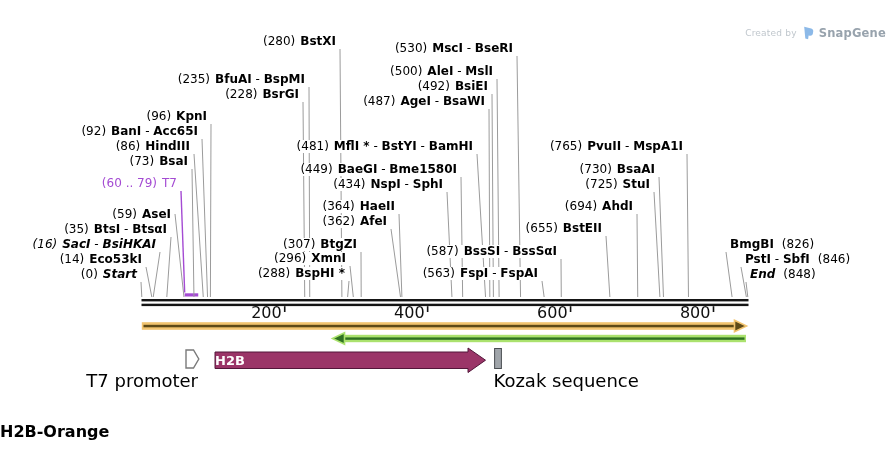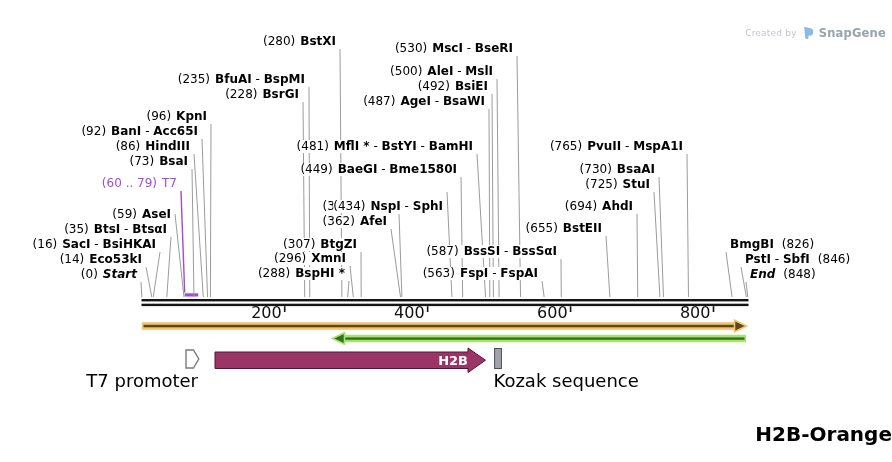--- a/index.html
+++ b/index.html
@@ -19,24 +19,24 @@
   .site-label.t7 .pos,.site-label.t7 .nm{color:#A44BD3;font-weight:400;}
   .site-label.term .nm{font-style:italic;}
   .ruler-num{
     position:absolute;font-size:16px;line-height:12px;color:#111;
     transform:translateX(-100%);white-space:nowrap;
   }
   .feat-label{position:absolute;font-size:18px;line-height:14px;color:#000;white-space:nowrap;}
   .right-anchor{transform:translateX(-100%);}
   .h2b-text{
     position:absolute;left:215px;top:352px;width:253px;height:25px;line-height:17px;
-    text-align:right;color:#fff;font-size:13px;font-weight:700;
+    text-align:left;color:#fff;font-size:13px;font-weight:700;
   }
-  .map-title{position:absolute;left:0;right:0;top:422px;text-align:right;
-    font-size:20px;font-weight:700;color:#000;}
+  .map-title{position:absolute;left:0;right:0;top:422px;text-align:left;
+    font-size:16px;font-weight:700;color:#000;}
   .map-sub{position:absolute;left:0;right:0;top:441px;text-align:center;
     font-size:12.5px;color:#000;}
   .wm{position:absolute;top:26px;right:6px;display:flex;align-items:center;gap:5px;}
   .wm-created{font-size:9px;color:#c0c7cd;letter-spacing:.2px;}
   .wm-brand{font-size:11.5px;color:#98a3ad;font-weight:600;letter-spacing:.2px;}
 </style>
 </head>
 <body>
 
 <div class="stage">
@@ -121,37 +121,37 @@
   <div class="wm">
     <span class="wm-created">Created by</span>
     <svg width="12" height="14" viewBox="0 0 12 14">
       <path d="M2.2 0.8 L9.2 2.6 C10.8 3.0 11.5 4.2 11.2 5.7 L10.9 7.5 C10.6 9.1 9.3 9.9 7.8 9.7 L6.6 9.5 L6.1 13.2 L3.3 12.5 Z" fill="#8cb9e8"></path>
     </svg>
     <span class="wm-brand">SnapGene</span>
   </div>
 
 <div class="site-label term" style="left: 137px; top: 268px; transform: translateX(-100%);"><span class="pos">(0)</span><span class="nm">Start</span></div>
     <div class="site-label" style="left: 142px; top: 253px; transform: translateX(-100%);"><span class="pos">(14)</span><span class="nm">Eco53kI</span></div>
-    <div class="site-label" style="left: 156px; top: 238px; transform: translateX(-100%);"><span class="pos">(16)</span><span class="nm">SacI</span><span class="sep"> - </span><span class="nm">BsiHKAI</span></div>
+    <div class="site-label" style="left: 156px; top: 238px; transform: translateX(-100%); font-style: italic;"><span class="pos">(16)</span><span class="nm">SacI</span><span class="sep"> - </span><span class="nm">BsiHKAI</span></div>
     <div class="site-label" style="left: 167px; top: 223px; transform: translateX(-100%);"><span class="pos">(35)</span><span class="nm">BtsI</span><span class="sep"> - </span><span class="nm">BtsαI</span></div>
     <div class="site-label" style="left: 171px; top: 200px; transform: translateX(-100%); margin-top: 8px;"><span class="pos">(59)</span><span class="nm">AseI</span></div>
     <div class="site-label t7" style="left: 177px; top: 177px; transform: translateX(-100%);"><span class="pos">(60 .. 79)</span><span class="nm">T7</span></div>
     <div class="site-label" style="left: 188px; top: 155px; transform: translateX(-100%);"><span class="pos">(73)</span><span class="nm">BsaI</span></div>
     <div class="site-label" style="left: 190px; top: 140px; transform: translateX(-100%);"><span class="pos">(86)</span><span class="nm">HindIII</span></div>
     <div class="site-label" style="left: 198px; top: 125px; transform: translateX(-100%);"><span class="pos">(92)</span><span class="nm">BanI</span><span class="sep"> - </span><span class="nm">Acc65I</span></div>
     <div class="site-label" style="left: 207px; top: 110px; transform: translateX(-100%);"><span class="pos">(96)</span><span class="nm">KpnI</span></div>
     <div class="site-label" style="left: 299px; top: 88px; transform: translateX(-100%);"><span class="pos">(228)</span><span class="nm">BsrGI</span></div>
     <div class="site-label" style="left: 305px; top: 73px; transform: translateX(-100%);"><span class="pos">(235)</span><span class="nm">BfuAI</span><span class="sep"> - </span><span class="nm">BspMI</span></div>
     <div class="site-label" style="left: 336px; top: 35px; transform: translateX(-100%);"><span class="pos">(280)</span><span class="nm">BstXI</span></div>
     <div class="site-label" style="left: 345px; top: 267px; transform: translateX(-100%);"><span class="pos">(288)</span><span class="nm">BspHI *</span></div>
     <div class="site-label" style="left: 346px; top: 252px; transform: translateX(-100%);"><span class="pos">(296)</span><span class="nm">XmnI</span></div>
     <div class="site-label" style="left: 357px; top: 238px; transform: translateX(-100%);"><span class="pos">(307)</span><span class="nm">BtgZI</span></div>
     <div class="site-label" style="left: 387px; top: 215px; transform: translateX(-100%);"><span class="pos">(362)</span><span class="nm">AfeI</span></div>
     <div class="site-label" style="left: 395px; top: 200px; transform: translateX(-100%);"><span class="pos">(364)</span><span class="nm">HaeII</span></div>
-    <div class="site-label" style="left: 443px; top: 178px; transform: translateX(-100%); margin-top: 22px;"><span class="pos">(434)</span><span class="nm">NspI</span><span class="sep"> - </span><span class="nm">SphI</span></div>
+    <div class="site-label" style="left: 443px; top: 178px; transform: translateX(-100%);"><span class="pos">(434)</span><span class="nm">NspI</span><span class="sep"> - </span><span class="nm">SphI</span></div>
     <div class="site-label" style="left: 457px; top: 163px; transform: translateX(-100%);"><span class="pos">(449)</span><span class="nm">BaeGI</span><span class="sep"> - </span><span class="nm">Bme1580I</span></div>
     <div class="site-label" style="left: 473px; top: 140px; transform: translateX(-100%);"><span class="pos">(481)</span><span class="nm">MflI *</span><span class="sep"> - </span><span class="nm">BstYI</span><span class="sep"> - </span><span class="nm">BamHI</span></div>
     <div class="site-label" style="left: 485px; top: 95px; transform: translateX(-100%);"><span class="pos">(487)</span><span class="nm">AgeI</span><span class="sep"> - </span><span class="nm">BsaWI</span></div>
     <div class="site-label" style="left: 488px; top: 80px; transform: translateX(-100%);"><span class="pos">(492)</span><span class="nm">BsiEI</span></div>
     <div class="site-label" style="left: 493px; top: 65px; transform: translateX(-100%);"><span class="pos">(500)</span><span class="nm">AleI</span><span class="sep"> - </span><span class="nm">MslI</span></div>
     <div class="site-label" style="left: 513px; top: 42px; transform: translateX(-100%);"><span class="pos">(530)</span><span class="nm">MscI</span><span class="sep"> - </span><span class="nm">BseRI</span></div>
     <div class="site-label" style="left: 538px; top: 267px; transform: translateX(-100%);"><span class="pos">(563)</span><span class="nm">FspI</span><span class="sep"> - </span><span class="nm">FspAI</span></div>
     <div class="site-label" style="left: 557px; top: 245px; transform: translateX(-100%);"><span class="pos">(587)</span><span class="nm">BssSI</span><span class="sep"> - </span><span class="nm">BssSαI</span></div>
     <div class="site-label" style="left: 602px; top: 222px; transform: translateX(-100%);"><span class="pos">(655)</span><span class="nm">BstEII</span></div>
     <div class="site-label" style="left: 633px; top: 200px; transform: translateX(-100%);"><span class="pos">(694)</span><span class="nm">AhdI</span></div>

